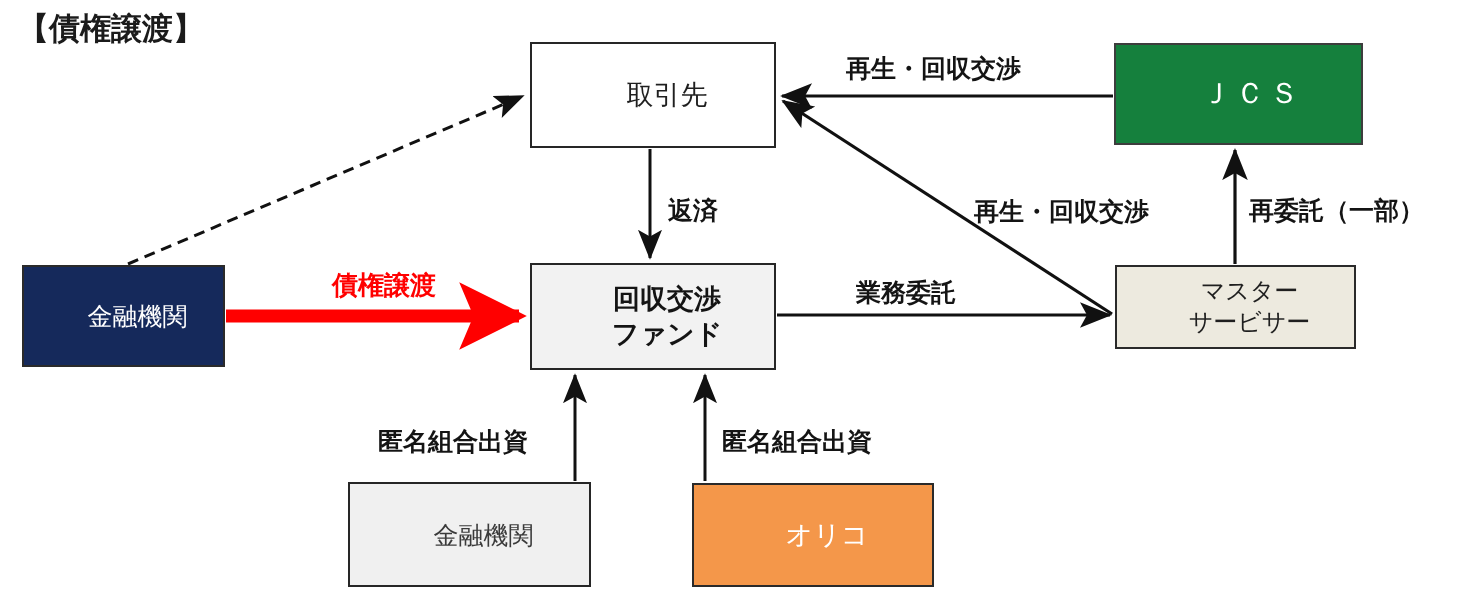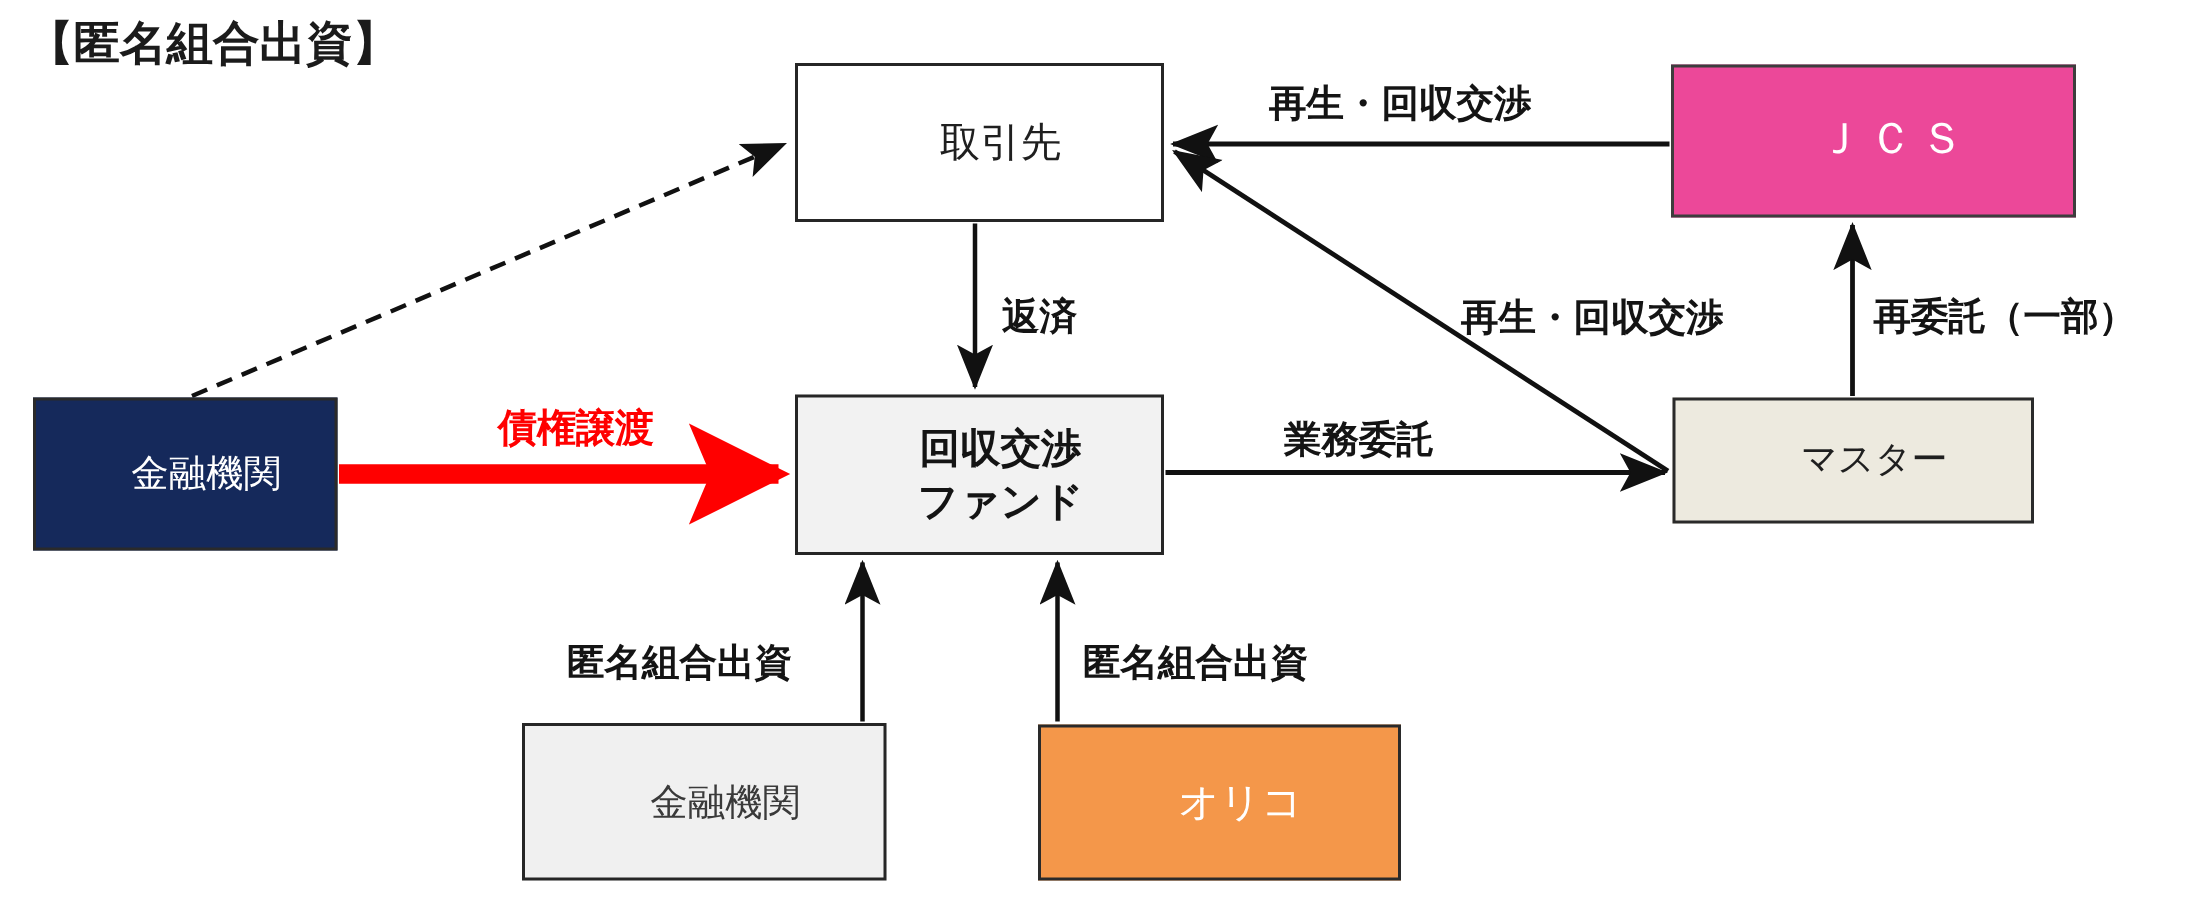--- a/index.html
+++ b/index.html
@@ -6,21 +6,21 @@
   body{font-family:"Liberation Sans","DejaVu Sans",sans-serif;}
   #stage{position:relative;width:1467px;height:607px;background:#ffffff;overflow:hidden;}
   svg#wires{position:absolute;left:0;top:0;width:1467px;height:607px;pointer-events:none;}
 
   .title{position:absolute;left:18px;top:8px;font-size:31px;font-weight:700;color:#1b1b1b;letter-spacing:0px;white-space:nowrap;}
 
   .node{position:absolute;box-sizing:border-box;border:2px solid #262626;display:flex;flex-direction:column;align-items:center;justify-content:center;text-align:center;line-height:1.28;padding-left:28px;}
   .node .ln{display:block;white-space:nowrap;}
 
   .n-customer{left:530px;top:42px;width:246px;height:106px;background:#ffffff;color:#1f1f1f;font-size:27px;font-weight:400;}
-  .n-jcs{left:1114px;top:43px;width:270px;height:102px;background:#ec4899;border-color:#3d3d3d;color:#ffffff;font-size:29px;font-weight:400;letter-spacing:5px;}
+  .n-jcs{left:1114px;top:43px;width:249px;height:102px;background:#15803d;border-color:#3d3d3d;color:#ffffff;font-size:29px;font-weight:400;letter-spacing:5px;}
   .n-bank-left{left:22px;top:265px;width:203px;height:102px;background:#15295B;border-color:#2a2a2a;color:#ffffff;font-size:25px;font-weight:400;}
   .n-fund{left:530px;top:263px;width:246px;height:107px;background:#F2F2F2;color:#141414;font-size:27px;font-weight:700;}
   .n-master{left:1115px;top:265px;width:241px;height:84px;background:#EDEADF;border-color:#2a2a2a;color:#1f1f1f;font-size:24px;font-weight:400;}
   .n-bank-bottom{left:348px;top:482px;width:243px;height:105px;background:#F0F0F0;color:#3a3a3a;font-size:25px;font-weight:400;}
   .n-orico{left:692px;top:483px;width:242px;height:104px;background:#F4974A;border-color:#2a2a2a;color:#ffffff;font-size:27px;font-weight:400;}
 
   .edge-label{position:absolute;font-size:25px;font-weight:700;color:#141414;white-space:nowrap;}
   .edge-label.red{color:#FF0000;font-size:26px;}
 
   .lbl-saisei-top{left:846px;top:52px;}
@@ -30,21 +30,21 @@
   .lbl-saiken{left:312px;top:268px;margin-left:20px;}
   .lbl-gyomu{left:856px;top:276px;}
   .lbl-tokumei-1{left:378px;top:425px;}
   .lbl-tokumei-2{left:722px;top:425px;}
 </style>
 </head>
 <body>
 
 <div id="stage">
 
-  <div class="title">【匿名組合出資】</div>
+  <div class="title">【債権譲渡】</div>
 
   <svg id="wires" viewBox="0 0 1467 607">
     <defs>
       <marker id="ah" markerWidth="11" markerHeight="11" refX="9.4" refY="4" orient="auto" markerUnits="strokeWidth">
         <path d="M0,0 L10,4 L0,8 L2.2,4 z" fill="#111111"></path>
       </marker>
       <marker id="ah-red" markerWidth="6" markerHeight="6" refX="4.6" refY="2.6" orient="auto" markerUnits="strokeWidth">
         <path d="M0,0 L5.2,2.6 L0,5.2 L1.1,2.6 z" fill="#FF0000"></path>
       </marker>
     </defs>
@@ -80,20 +80,21 @@
     <span class="ln">金融機関</span>
   </div>
 
   <div class="node n-fund">
     <span class="ln">回収交渉</span>
     <span class="ln">ファンド</span>
   </div>
 
   <div class="node n-master">
     <span class="ln">マスター</span>
+    <span class="ln">サービサー</span>
   </div>
 
   <div class="node n-bank-bottom">
     <span class="ln">金融機関</span>
   </div>
 
   <div class="node n-orico">
     <span class="ln">オリコ</span>
   </div>
 

